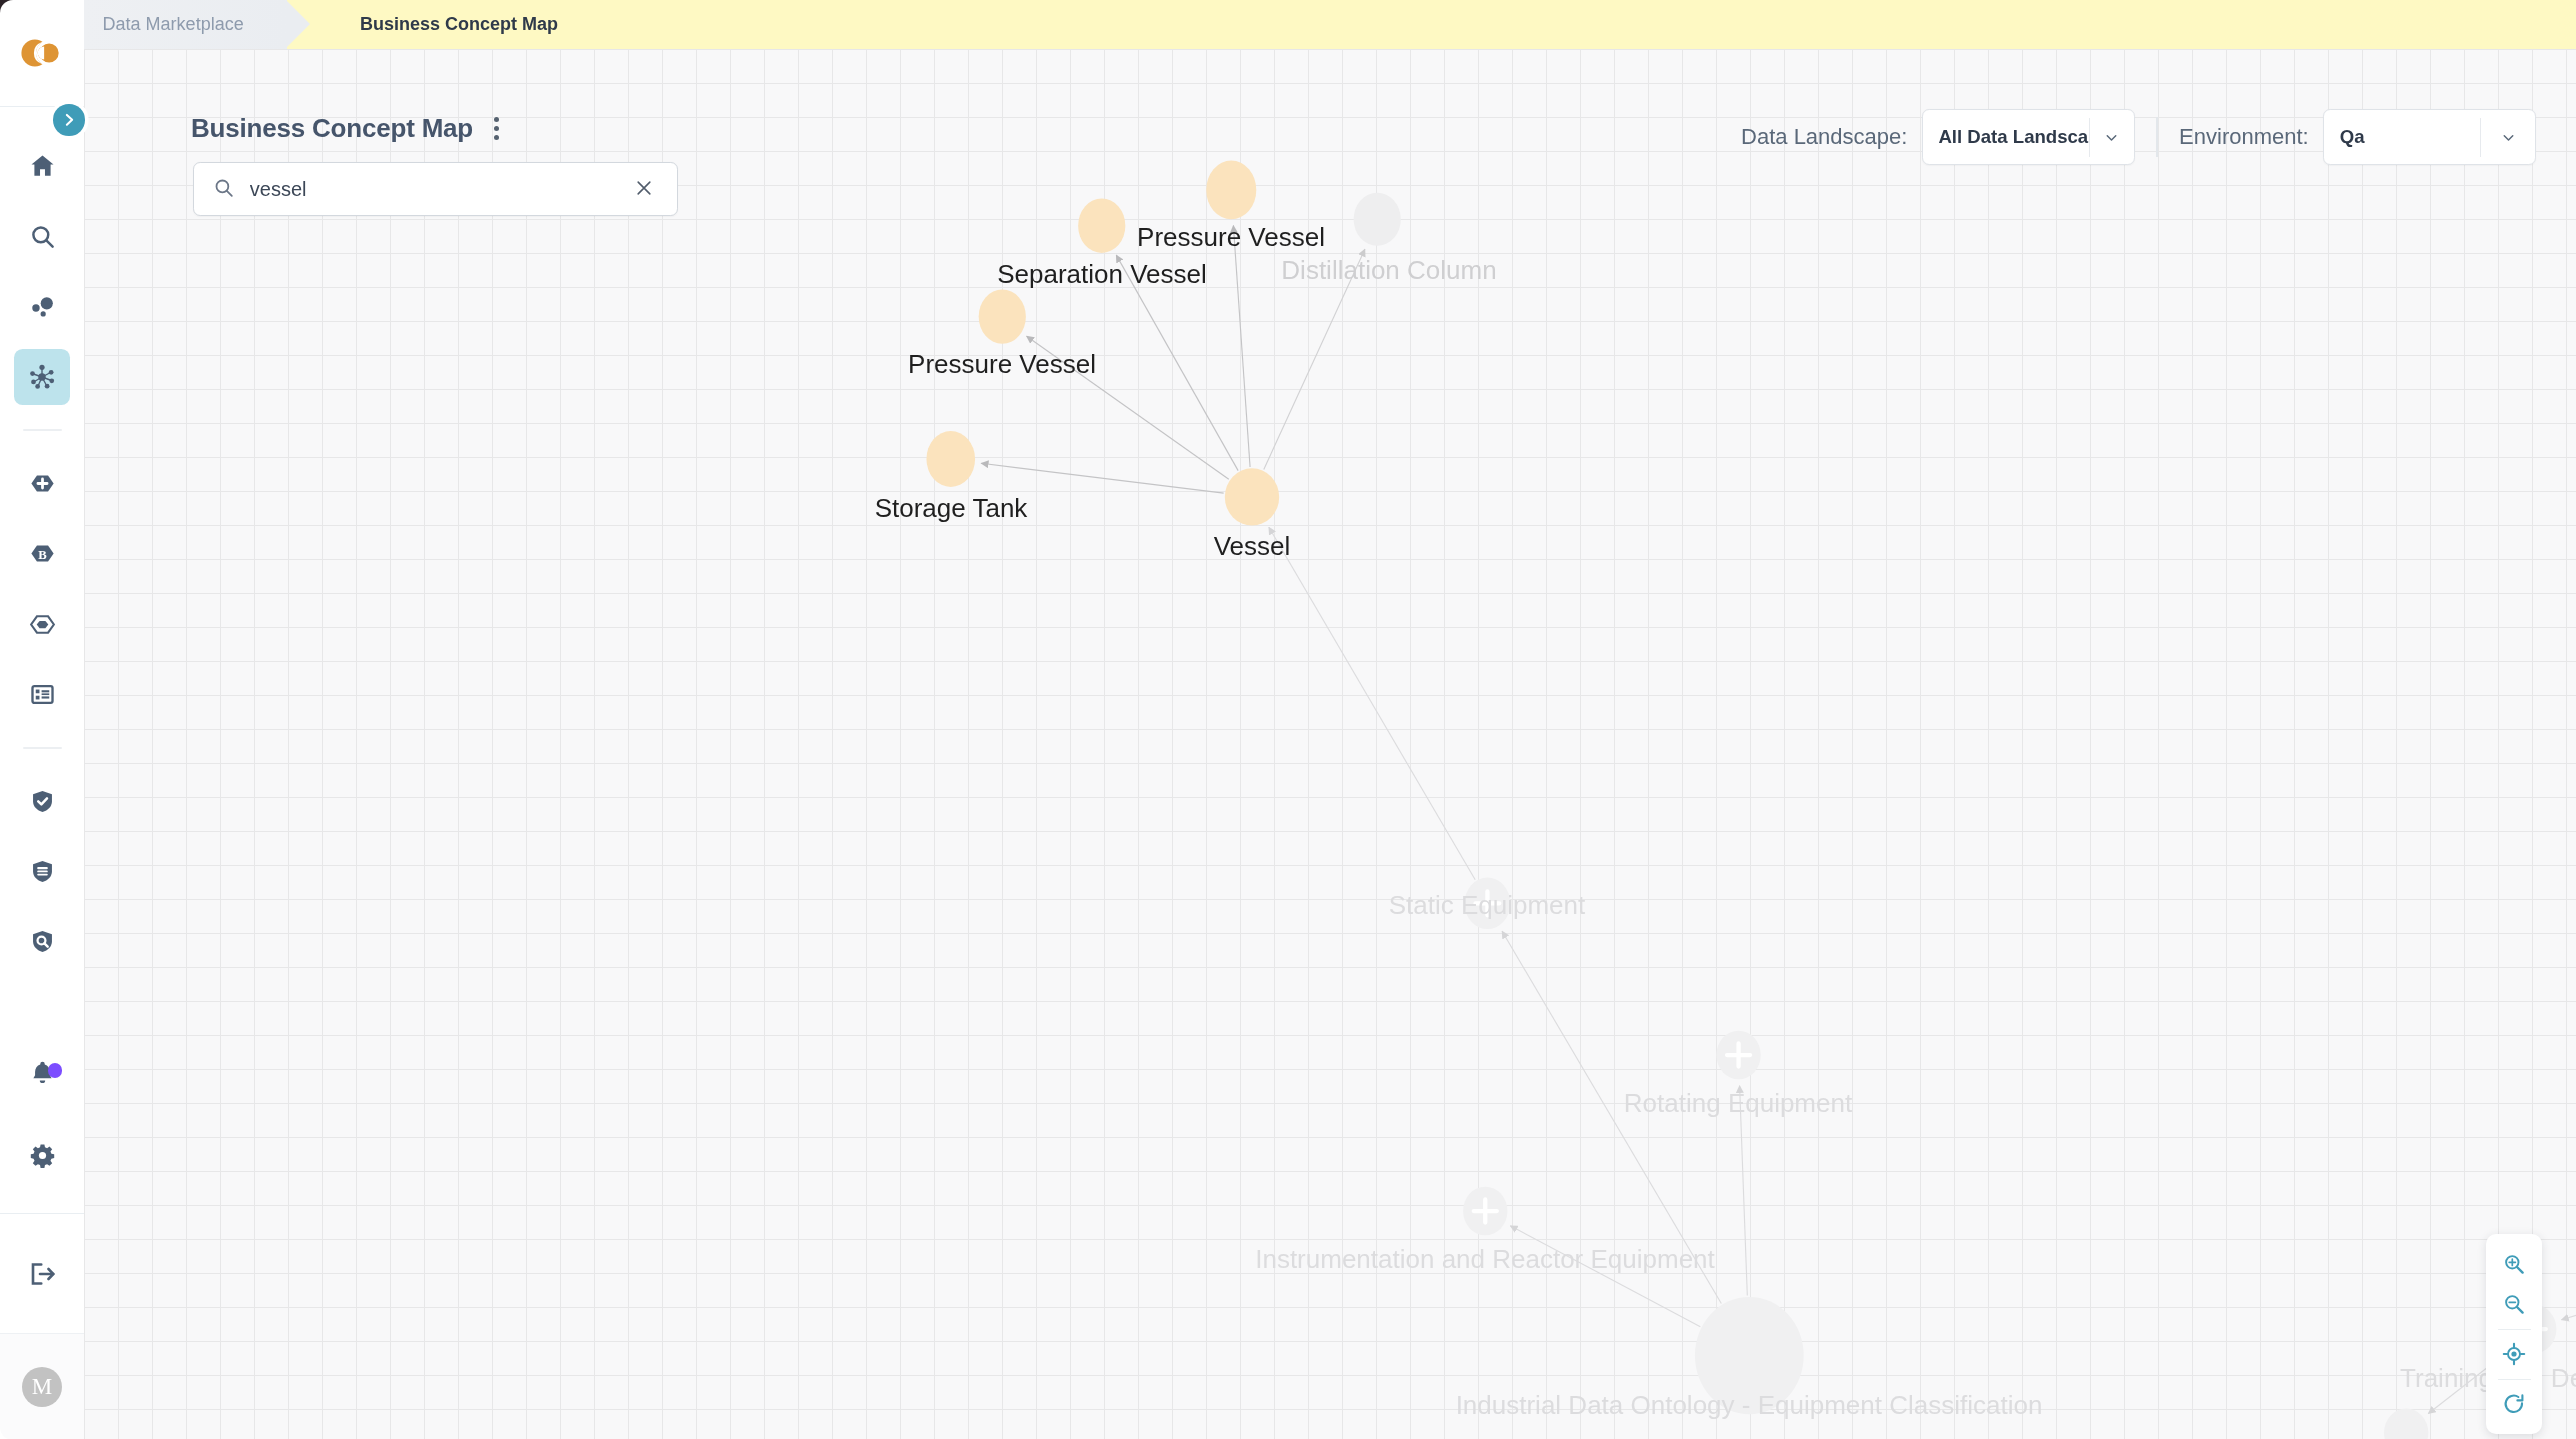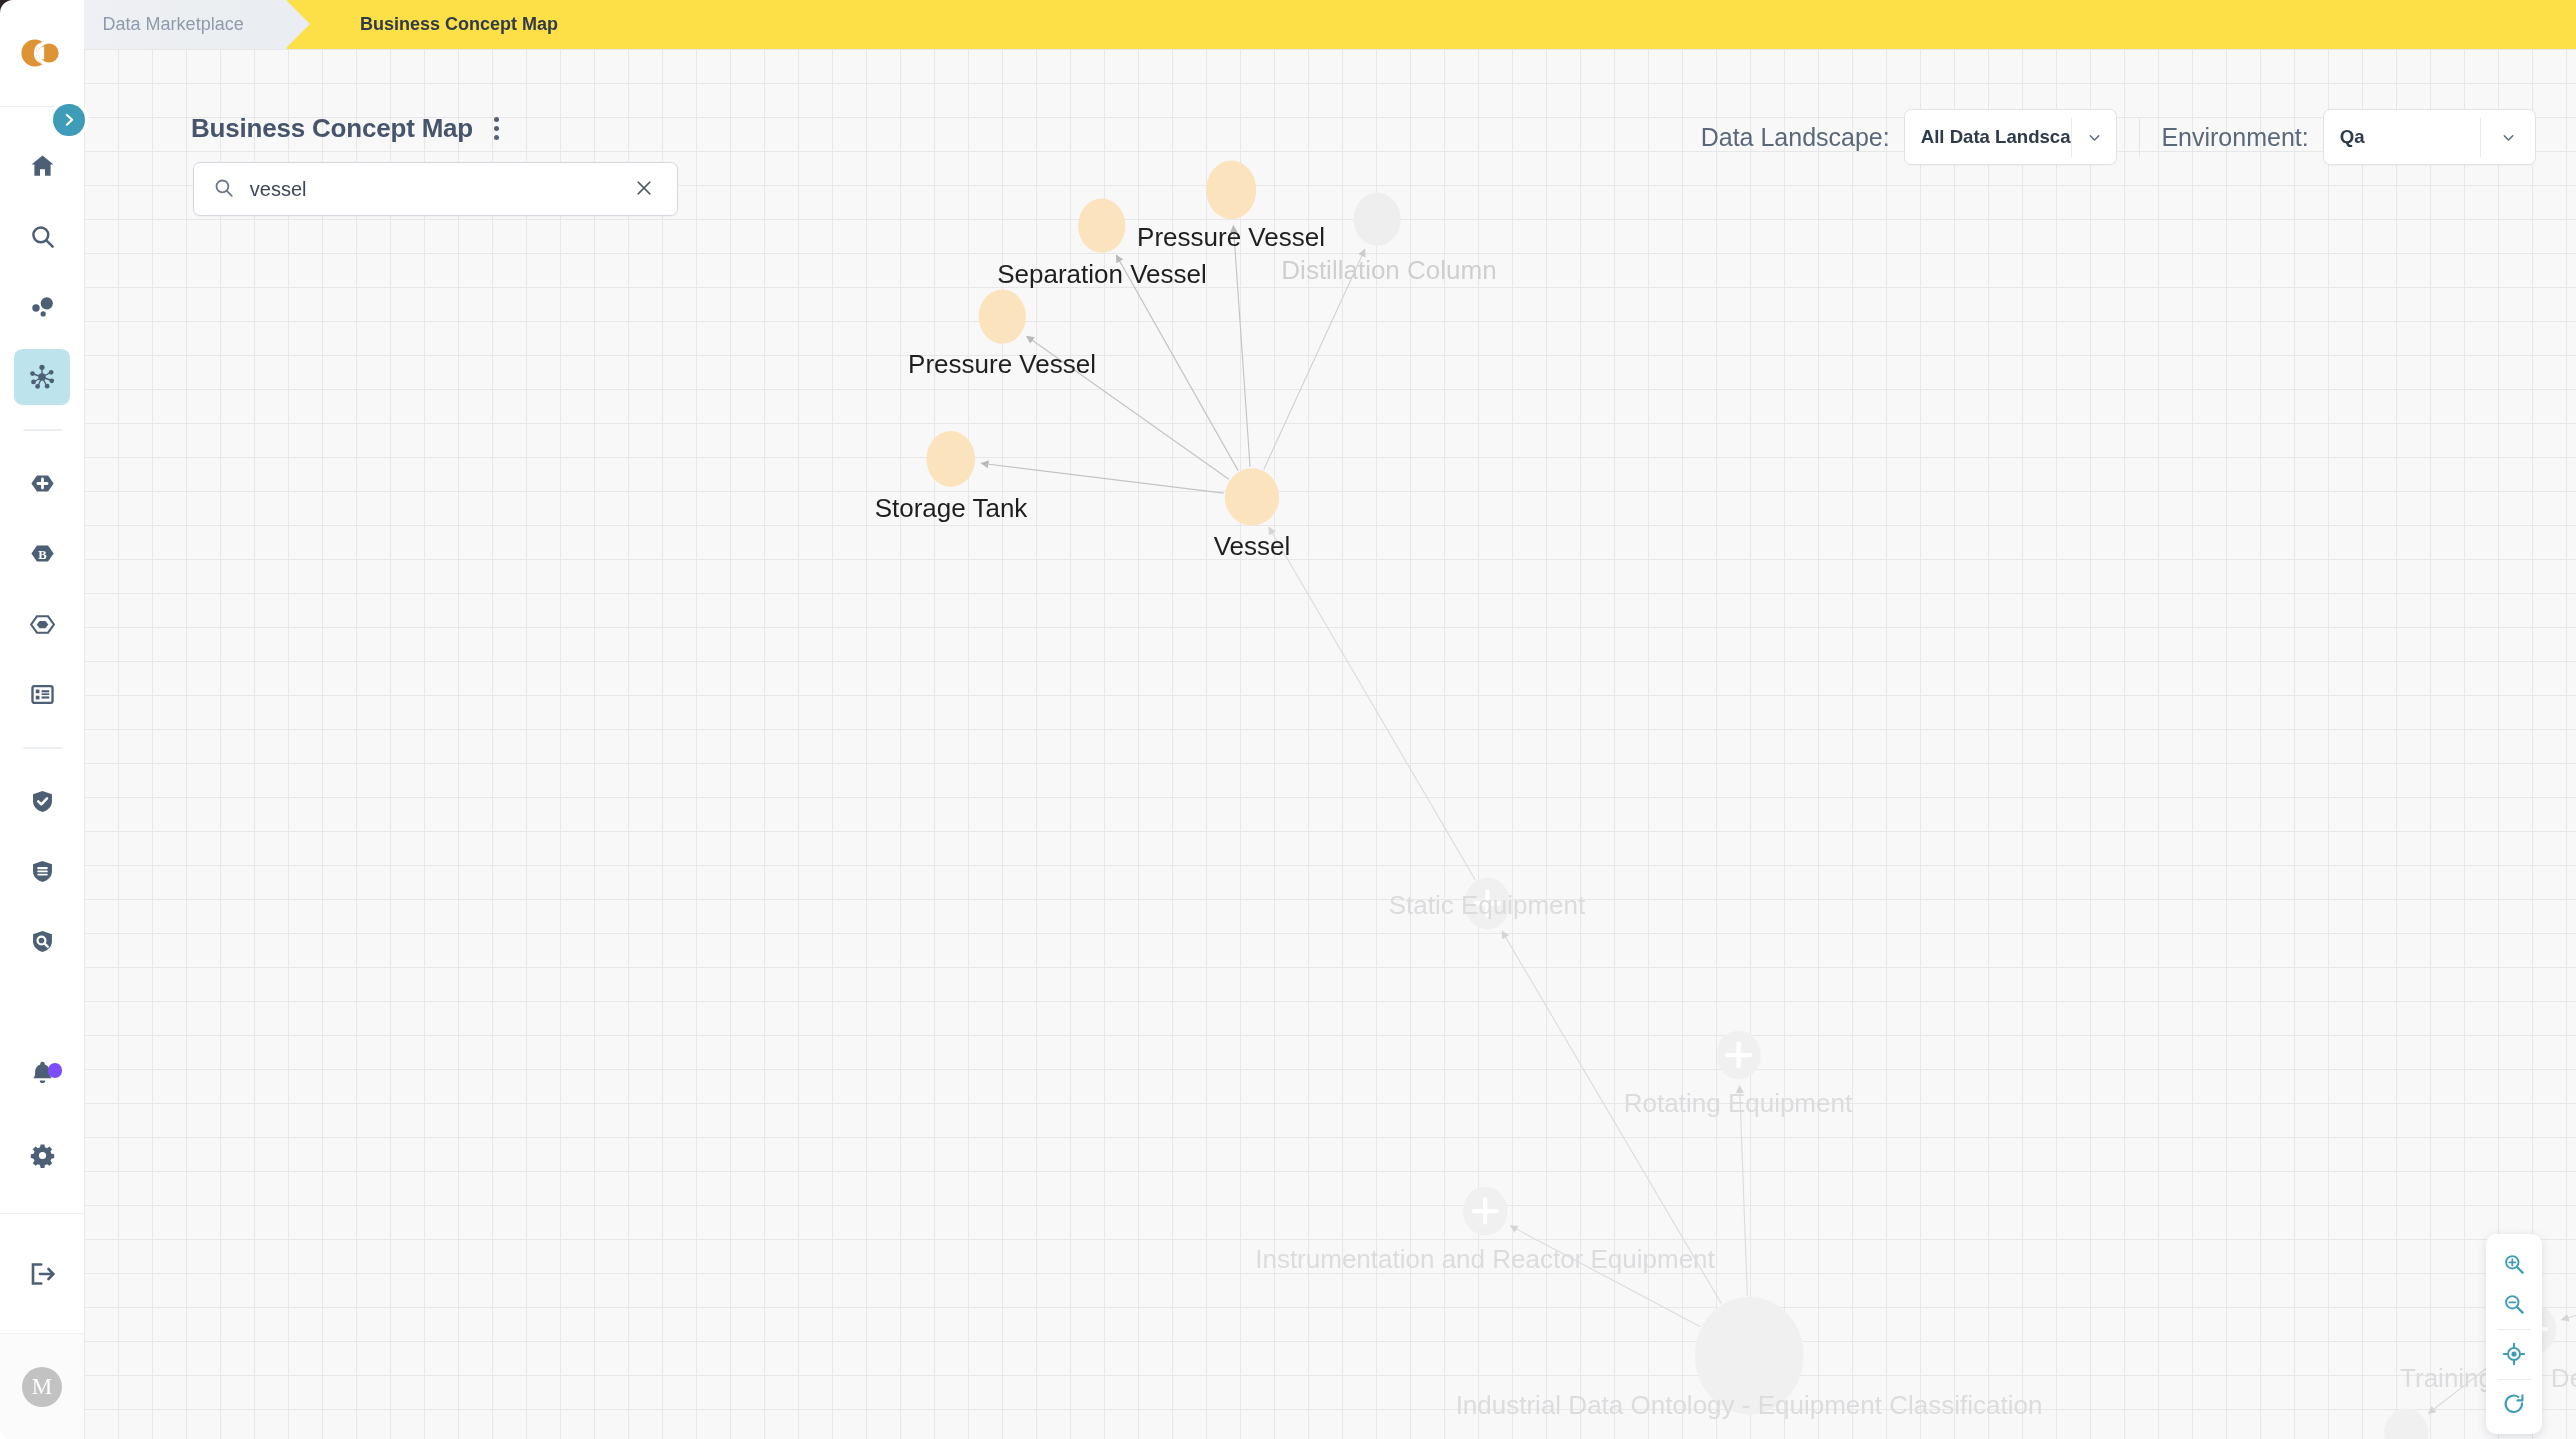--- a/index.html
+++ b/index.html
@@ -52,21 +52,21 @@
   #rail-toggle{
     position:absolute; left:53px; top:104px; width:31.5px; height:31.5px;
     border-radius:50%; background:#3f9cb8; z-index:60; cursor:pointer;
     display:flex; align-items:center; justify-content:center;
     box-shadow:0 0 0 3.6px #ffffff;
   }
 
   
   #crumbbar{
     position:absolute; left:84px; top:0; width:2492px; height:49px;
-    background:#fde047; z-index:30; overflow:hidden;
+    background:#fef9c3; z-index:30; overflow:hidden;
   }
   .crumb{
     position:absolute; top:0; height:49px; display:flex; align-items:center;
     font-size:18px;
   }
   .crumb-1{
     left:0; padding-left:18.6px; padding-right:43px;
     background:linear-gradient(90deg,#eef0f3 0%,#eaedf1 100%);
     color:#8e9bad;
     cursor:pointer;
@@ -130,21 +130,21 @@
   #search-input{
     flex:1 1 auto; border:0; outline:0; font-size:20px; color:#3c4757;
     font-family:"Liberation Sans", sans-serif; background:transparent;
   }
   #search-clear{ cursor:pointer; flex:0 0 auto; padding:4.3px; }
 
   #topright{
     position:absolute; right:40px; top:57px; z-index:20;
     display:flex; align-items:center; height:62px;
   }
-  .tr-label{ font-size:25px; color:#5a6879; margin-right:14.3px; white-space:nowrap; }
+  .tr-label{ font-size:22px; color:#5a6879; margin-right:14.3px; white-space:nowrap; }
   .tr-select{
     width:213px; height:56px; background:#ffffff; border:1.4px solid #dfe3e8;
     border-radius:7.2px; display:flex; align-items:center;
     box-shadow:0 0.7px 1.4px rgba(40,50,60,.04); cursor:pointer;
   }
   .tr-select .val{
     flex:1 1 auto; padding:0 15.7px; font-size:18.6px; color:#2f3a4a; font-weight:bold;
     white-space:nowrap; overflow:hidden;
   }
   .tr-select .divider{ width:1.4px; height:39px; background:#e7eaee; }

